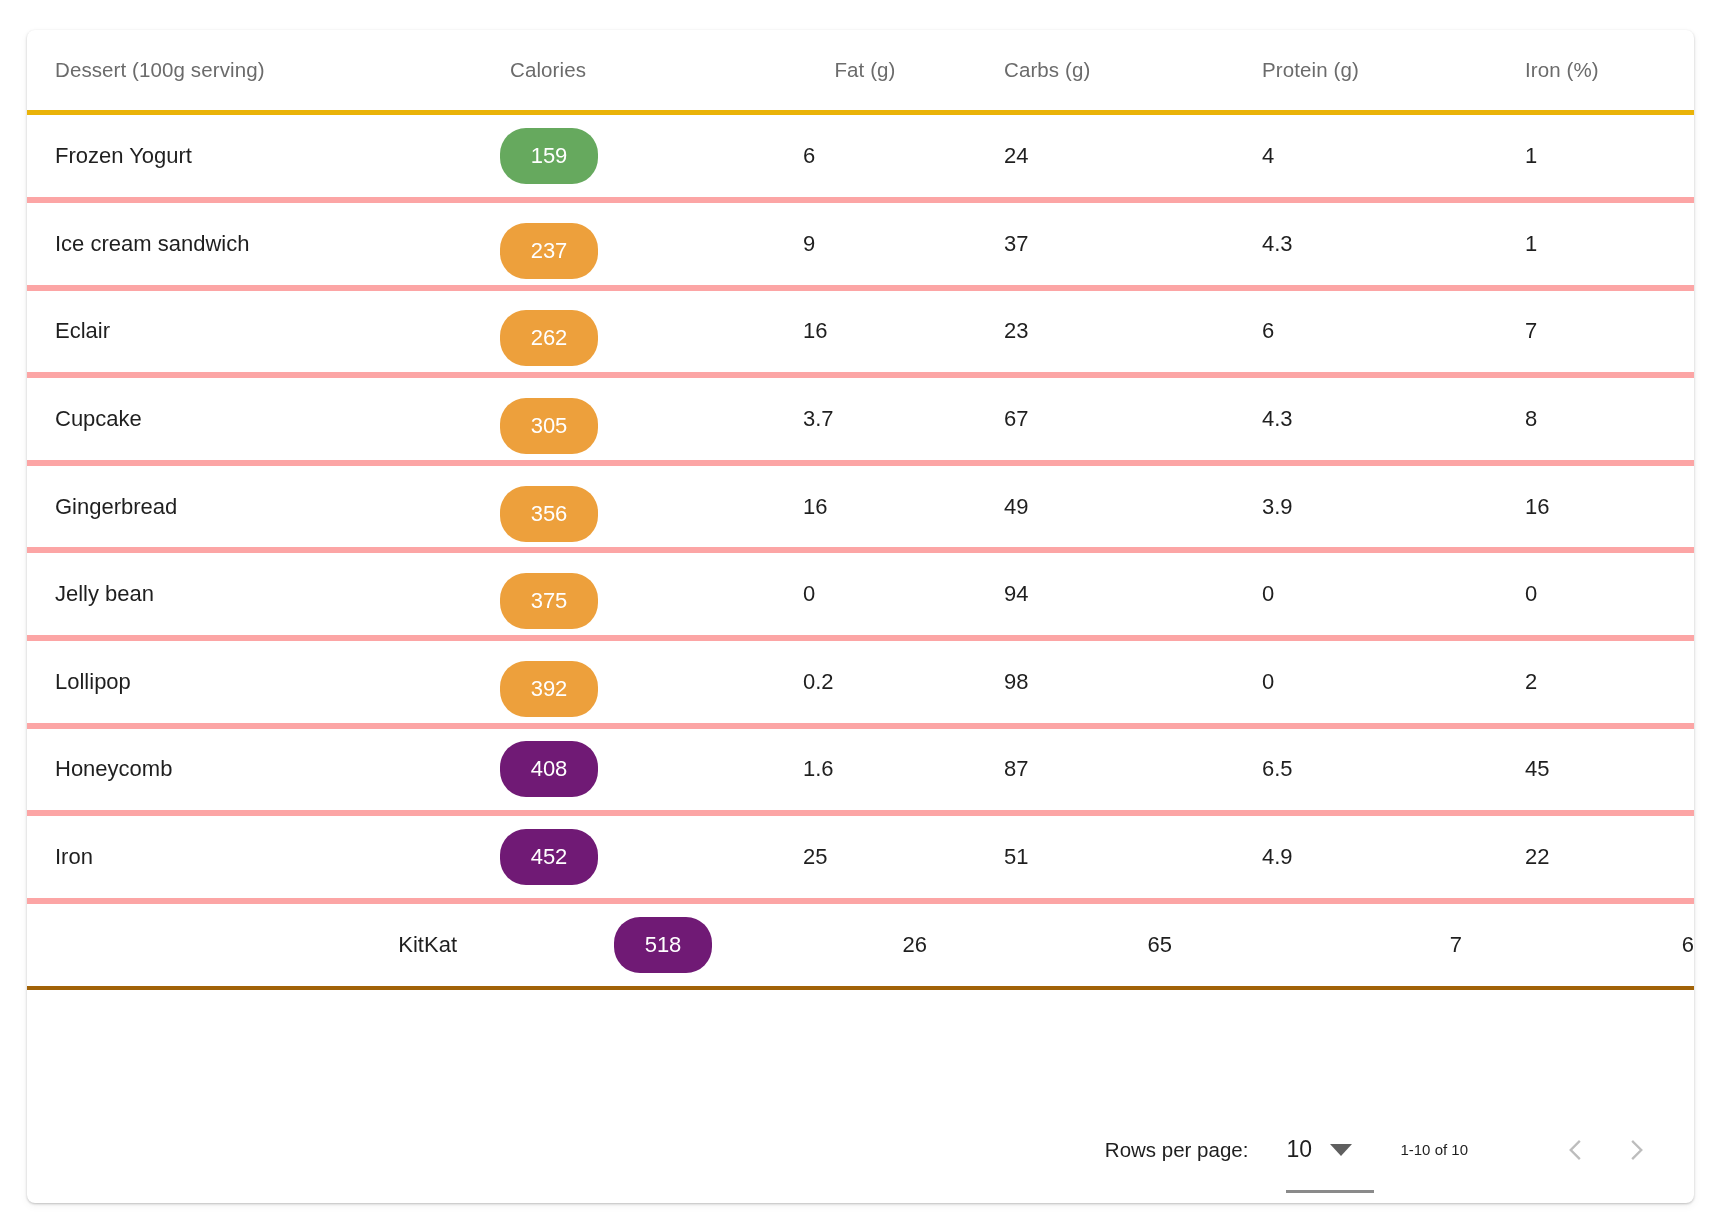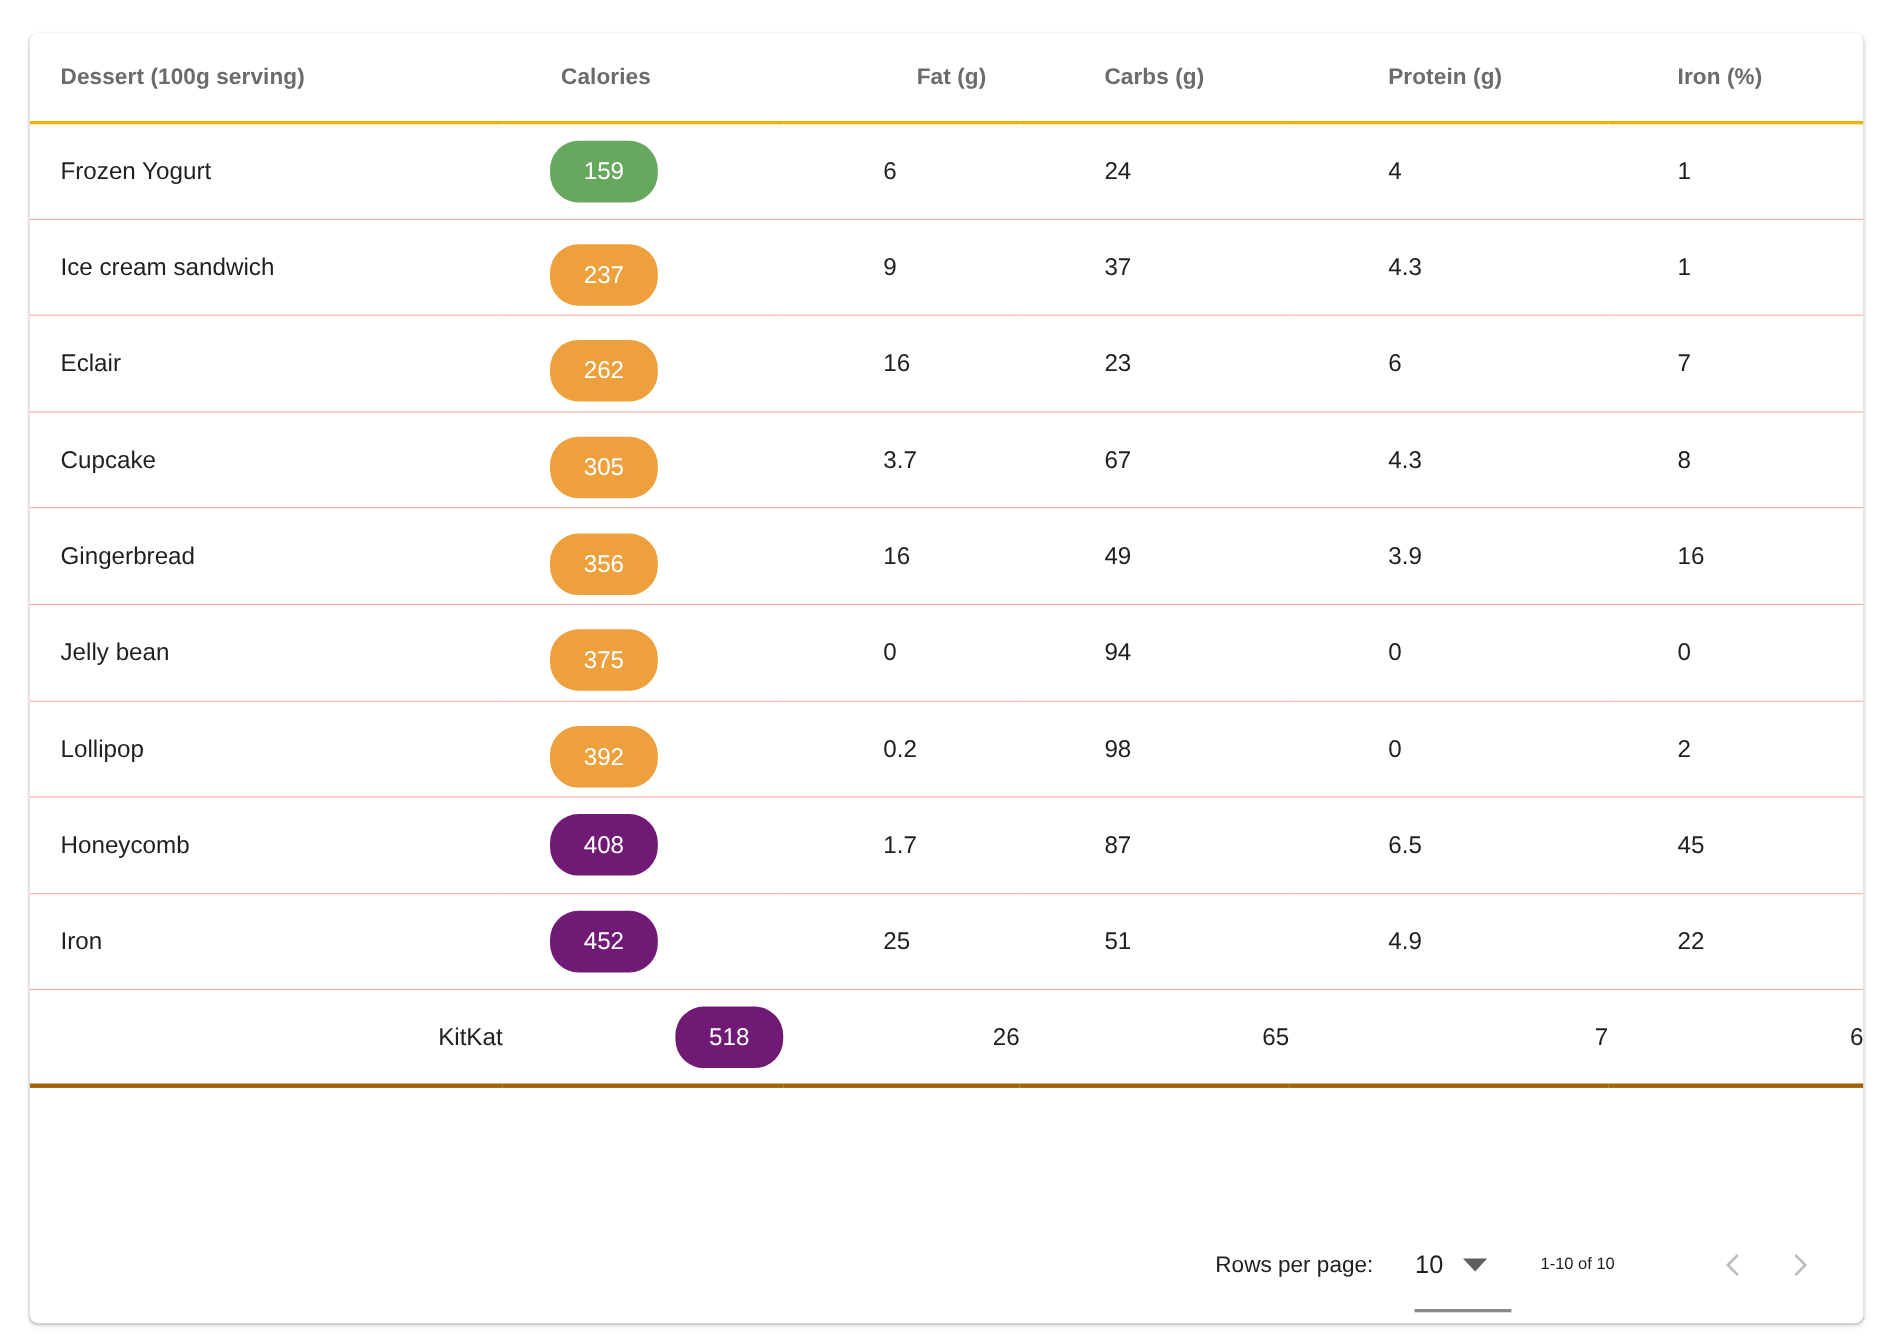--- a/index.html
+++ b/index.html
@@ -41,42 +41,42 @@
   col.c-carbs   { width: 245px; }
   col.c-protein { width: 290px; }
   col.c-iron    { width: 232px; }
 
   thead th {
     height: 80px;
     padding: 0;
     text-align: left;
     vertical-align: middle;
     font-size: 20.5px;
-    font-weight: bold;
+    font-weight: normal;
     color: #6b6b6b;
     letter-spacing: 0.1px;
-    border-bottom: 3px solid #eab308;
+    border-bottom: 5px solid #eab308;
     white-space: nowrap;
   }
 
   thead th.h-dessert { padding-left: 28px; }
   thead th.h-cal     { padding-left: 53px; }
   thead th.h-fat     { padding-left: 91px; text-align: center; }
   thead th.h-carbs   { padding-left: 77px; }
   thead th.h-protein { padding-left: 90px; }
   thead th.h-iron    { padding-left: 63px; }
 
   tbody tr.data-row { height: 87.6px; }
 
   tbody td {
     padding: 0;
     vertical-align: middle;
     font-size: 22px;
     color: #1f1f1f;
-    border-bottom: 1px solid #fca5a5;
+    border-bottom: 6px solid #fca5a5;
     white-space: nowrap;
   }
 
   tbody tr.data-row:last-child td { border-bottom: 4px solid #a16207; text-align: right; }
 
   td.t-dessert { padding-left: 28px; }
   td.t-cal     { padding-left: 43px; }
   td.t-fat     { padding-left: 91px; }
   td.t-carbs   { padding-left: 77px; }
   td.t-protein { padding-left: 90px; }
@@ -239,21 +239,21 @@
           <td class="t-dessert">Lollipop</td>
           <td class="t-cal"><span class="pill orange">392</span></td>
           <td class="t-fat">0.2</td>
           <td class="t-carbs">98</td>
           <td class="t-protein">0</td>
           <td class="t-iron">2</td>
         </tr>
         <tr class="data-row">
           <td class="t-dessert">Honeycomb</td>
           <td class="t-cal"><span class="pill red">408</span></td>
-          <td class="t-fat">1.7</td>
+          <td class="t-fat">1.6</td>
           <td class="t-carbs">87</td>
           <td class="t-protein">6.5</td>
           <td class="t-iron">45</td>
         </tr>
         <tr class="data-row">
           <td class="t-dessert">Iron</td>
           <td class="t-cal"><span class="pill red">452</span></td>
           <td class="t-fat">25</td>
           <td class="t-carbs">51</td>
           <td class="t-protein">4.9</td>

